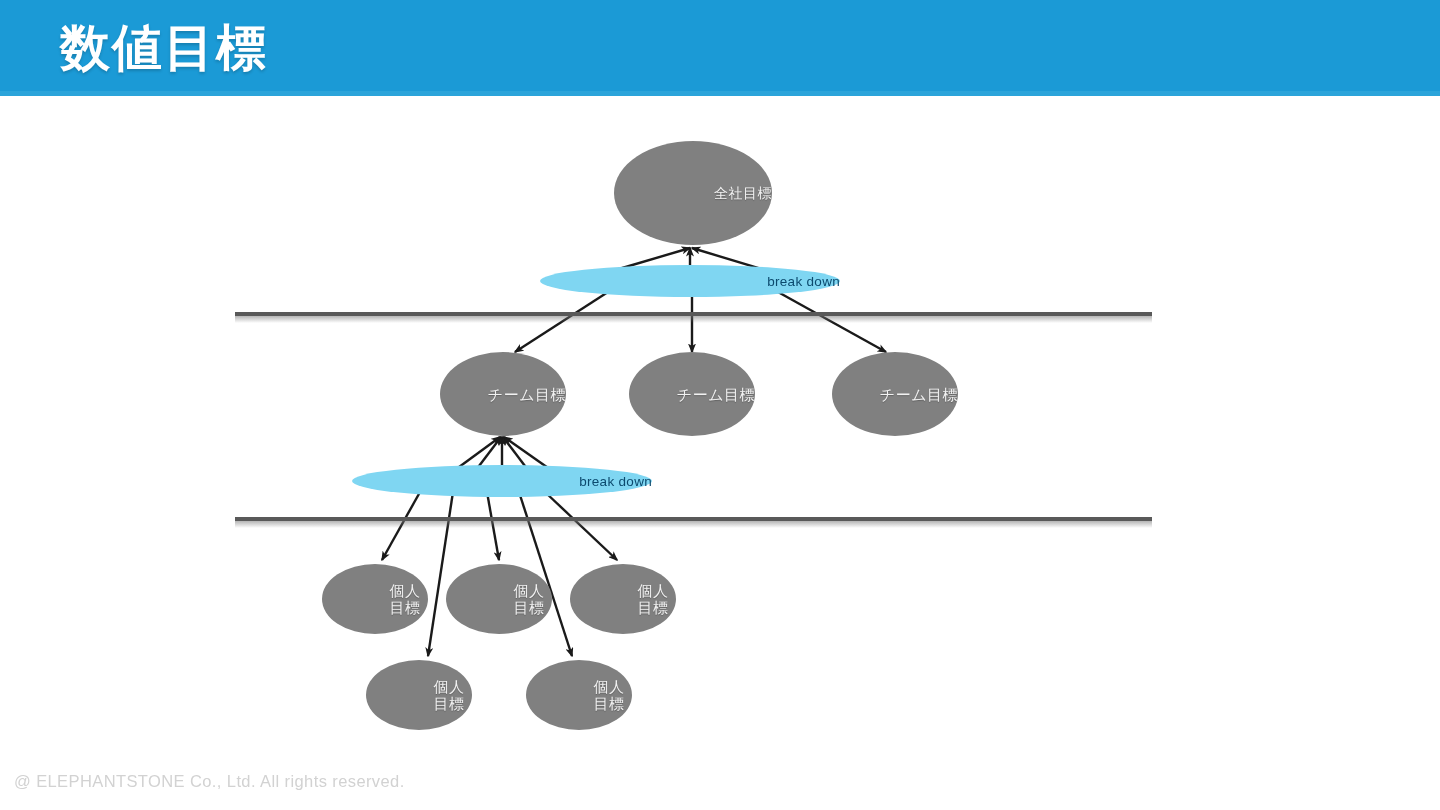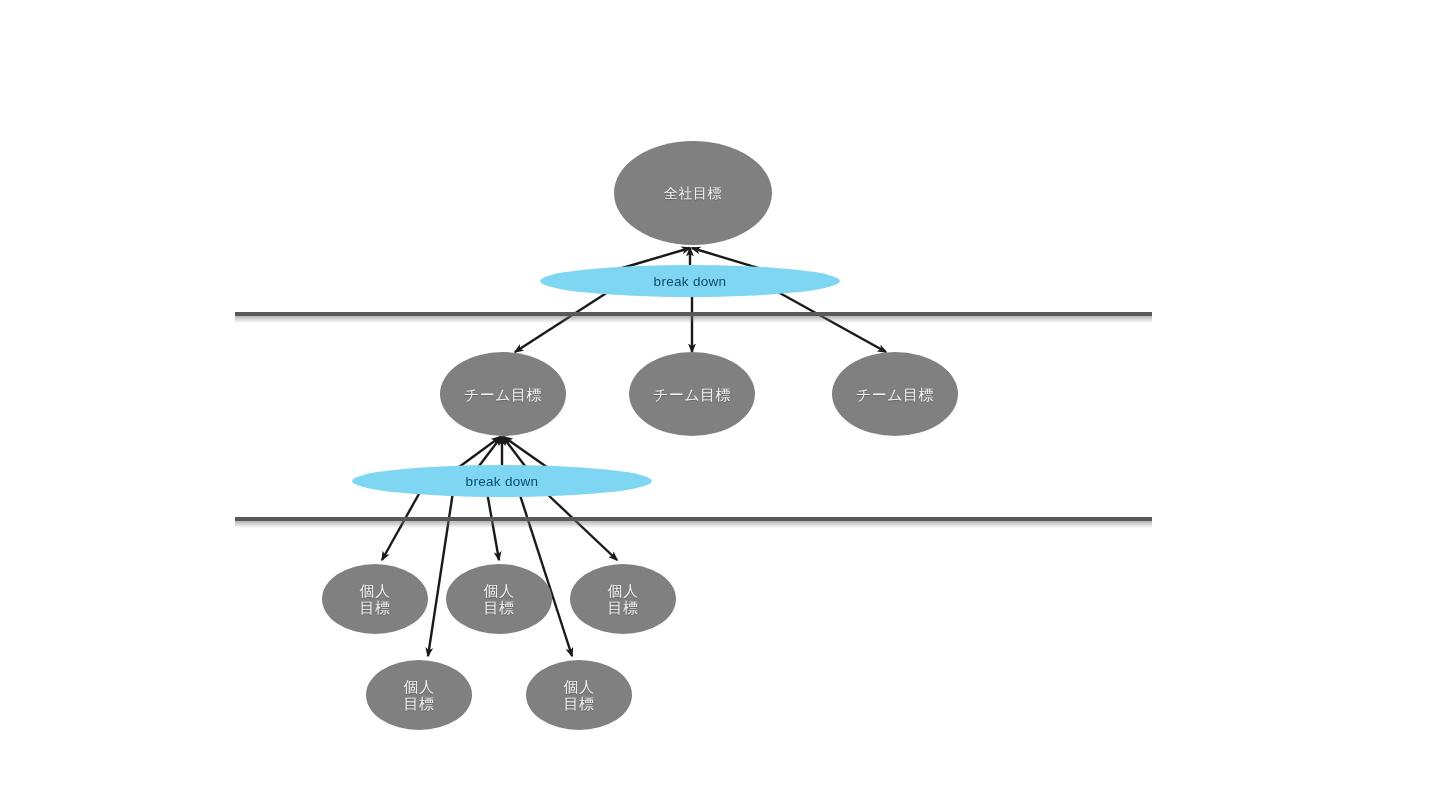--- a/index.html
+++ b/index.html
@@ -58,21 +58,21 @@
     position: absolute;
     left: 0;
     top: 0;
     width: 1440px;
     height: 660px;
   }
   .node {
     position: absolute;
     display: flex;
     align-items: center;
-    justify-content: center;
+    justify-content: flex-end;
     text-align: center;
     box-sizing: border-box;
   }
   .node-goal {
     background: #808080;
     border-radius: 50%;
     color: #f2f2f2;
     font-size: 15px;
     line-height: 17px;
     letter-spacing: 0.5px;
@@ -109,20 +109,24 @@
     color: #d2d2d2;
     letter-spacing: 0.4px;
     white-space: nowrap;
   }
 </style>
 </head>
 <body>
 
 <div id="slide">
 
+  <div id="header">
+    <div id="header-stripe"></div>
+    <div id="page-title">数値目標</div>
+  </div>
 
   <div id="diagram">
     <svg id="edges" viewBox="0 0 1440 660" xmlns="http://www.w3.org/2000/svg">
       <defs>
         <marker id="arrowhead" markerWidth="10" markerHeight="8" refX="8.5" refY="4" orient="auto" markerUnits="userSpaceOnUse">
           <path d="M0,0 L10,4 L0,8 L2.6,4 Z" fill="#1a1a1a"></path>
         </marker>
       </defs>
       <g id="edge-group" stroke="#1a1a1a" stroke-width="2.4" fill="none">
           <line x1="612" y1="175" x2="690" y2="152" marker-end="url(#arrowhead)"></line>
@@ -177,14 +181,15 @@
         <div class="node node-goal" style="left: 526px; top: 564px; width: 106px; height: 70px; background: rgb(128, 128, 128);">
           <span style="max-width: 46px;">個人目標</span>
         </div>
       </div>
     <div id="divider-layer">
         <div class="divider" style="left: 235px; top: 216px; width: 917px; background: rgb(89, 89, 89);"></div>
         <div class="divider" style="left: 235px; top: 421px; width: 917px; background: rgb(89, 89, 89);"></div>
       </div>
   </div>
 
+  <div id="footer">@ ELEPHANTSTONE Co., Ltd. All rights reserved.</div>
 
 </div>
 
 </body></html>

